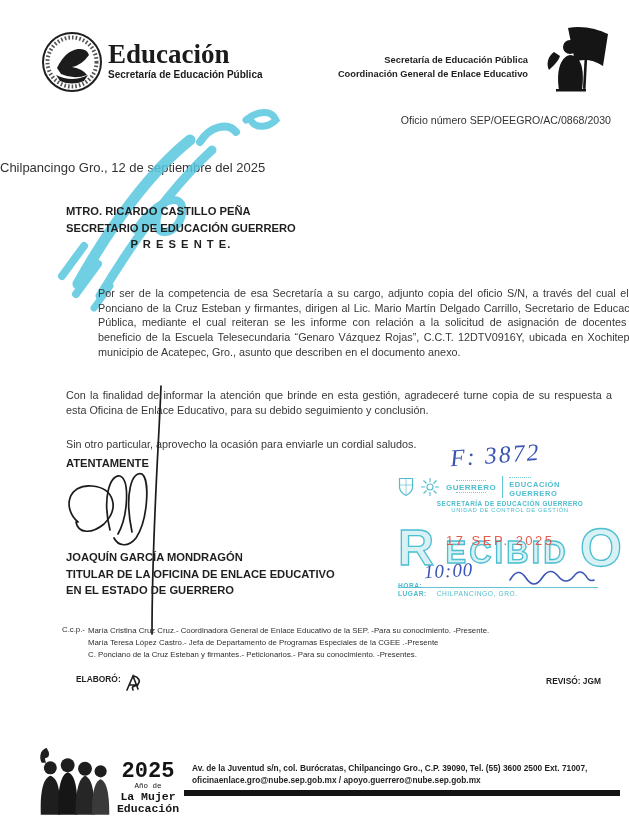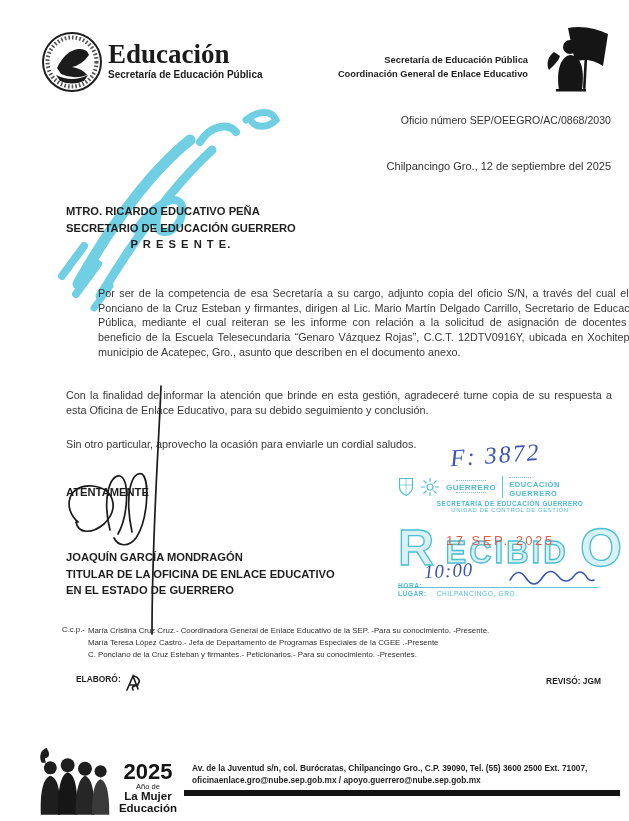--- a/index.html
+++ b/index.html
@@ -9,36 +9,36 @@
   
   .eagle{position:absolute;left:40px;top:30px;}
   .logo-text{position:absolute;left:108px;top:40px;}
   .logo-title{font-family:"Liberation Serif",serif;font-weight:bold;font-size:27px;color:#1b1b1b;line-height:28px;}
   .logo-sub{font-size:10px;font-weight:bold;color:#1b1b1b;margin-top:1px;}
   .org-block{position:absolute;left:250px;top:54px;width:278px;text-align:right;
              font-size:9.3px;font-weight:bold;color:#222;line-height:13.5px;}
   .flag{position:absolute;left:540px;top:26px;}
 
   .oficio{position:absolute;left:0;top:114px;width:611px;text-align:right;font-size:10.6px;color:#333;}
-  .dateline{position:absolute;left:0;top:160px;width:611px;text-align:right;font-size:11px;color:#333;}
+  .dateline{position:absolute;left:0;top:160px;width:611px;font-size:13px;color:#333;}
 
   .addressee{position:absolute;left:66px;top:203px;font-size:11.2px;font-weight:bold;color:#1f1f1f;line-height:16.5px;}
   .addressee .spaced{letter-spacing:1px;text-align:center;}
 
   
   .para{position:absolute;left:66px;width:546px;font-size:10.8px;line-height:14.7px;
         text-align:justify;color:#383838;}
   .p1{top:286px;margin-left:32px;}
   .p2{top:388px;}
   .p3{top:437px;}
 
   .folio-hand{position:absolute;left:450px;top:442px;font-family:"Liberation Serif",serif;
               font-style:italic;font-size:24px;color:#3b55b4;transform:rotate(-4deg);letter-spacing:2px;}
 
-  .atte{position:absolute;left:66px;top:486px;font-size:11.2px;font-weight:bold;color:#1f1f1f;}
+  .atte{position:absolute;left:66px;top:457px;font-size:11.2px;font-weight:bold;color:#1f1f1f;}
   .signature-svg{position:absolute;left:48px;top:372px;pointer-events:none;}
   .signer{position:absolute;left:66px;top:549px;font-size:11.2px;font-weight:bold;color:#1f1f1f;line-height:16.5px;}
 
   
   .marker-svg{position:absolute;left:40px;top:98px;pointer-events:none;opacity:.85;}
 
   
   .stamp{position:absolute;left:398px;top:476px;width:224px;color:rgba(62,182,202,.92);}
   .stamp-head{display:flex;align-items:center;gap:6px;}
   .gw{display:flex;flex-direction:column;align-items:center;line-height:7px;}
@@ -69,21 +69,21 @@
 
   
   .ccp-label{position:absolute;left:62px;top:625px;font-size:7.8px;color:#2d2d2d;}
   .ccp-lines{position:absolute;left:88px;top:625px;width:525px;font-size:7.8px;color:#2d2d2d;line-height:12.2px;}
   .elaboro{position:absolute;left:76px;top:674px;font-size:8.4px;font-weight:bold;color:#1f1f1f;display:flex;align-items:flex-start;gap:2px;}
   .reviso{position:absolute;right:28px;top:676px;font-size:8.4px;font-weight:bold;color:#1f1f1f;}
 
   
   .women-svg{position:absolute;left:33px;top:745px;}
   .year-block{position:absolute;left:110px;top:761px;width:76px;text-align:center;
-              font-family:Liberation Sans, sans-serif;color:#141414;}
+              font-family:Liberation Mono, monospace;color:#141414;}
   .year-num{font-size:22px;font-weight:bold;line-height:21px;}
   .year-s1{font-size:7.5px;line-height:9px;}
   .year-s2,.year-s3{font-size:11.5px;font-weight:bold;line-height:11.5px;}
   .footer-address{position:absolute;left:192px;top:763px;width:425px;font-size:8.3px;font-weight:bold;
                   color:#1f1f1f;line-height:11.5px;}
   .footer-bar{position:absolute;left:184px;top:790px;width:436px;height:6px;background:#141414;}
 </style>
 </head>
 <body>
 
@@ -126,21 +126,21 @@
       <path d="M96 132 C118 100 146 92 142 116 C138 138 110 142 118 116" stroke-width="8"></path>
       <path d="M160 44 C170 28 188 24 196 34" stroke-width="8"></path>
       <path d="M206 22 C218 12 232 12 236 22 C228 30 216 30 212 24" stroke-width="7"></path>
       <path d="M22 178 L44 148" stroke-width="8"></path>
       <path d="M36 196 L58 166" stroke-width="8"></path>
       <path d="M54 210 L70 188" stroke-width="7"></path>
     </g>
   </svg>
 
   <div class="addressee">
-    <div>MTRO. RICARDO EDUCATIVO PEÑA</div>
+    <div>MTRO. RICARDO CASTILLO PEÑA</div>
     <div>SECRETARIO DE EDUCACIÓN GUERRERO</div>
     <div class="spaced">P R E S E N T E.</div>
   </div>
 
   <div class="para p1">Por ser de la competencia de esa Secretaría a su cargo, adjunto copia del oficio S/N, a través del cual el C. Ponciano de la Cruz Esteban y firmantes, dirigen al Lic. Mario Martín Delgado Carrillo, Secretario de Educación Pública, mediante el cual reiteran se les informe con relación a la solicitud de asignación de docentes en beneficio de la Escuela Telesecundaria “Genaro Vázquez Rojas”, C.C.T. 12DTV0916Y, ubicada en Xochitepec, municipio de Acatepec, Gro., asunto que describen en el documento anexo.</div>
   <div class="para p2">Con la finalidad de informar la atención que brinde en esta gestión, agradeceré turne copia de su respuesta a esta Oficina de Enlace Educativo, para su debido seguimiento y conclusión.</div>
   <div class="para p3">Sin otro particular, aprovecho la ocasión para enviarle un cordial saludos.</div>
 
   <div class="folio-hand">F: 3872</div>
 

